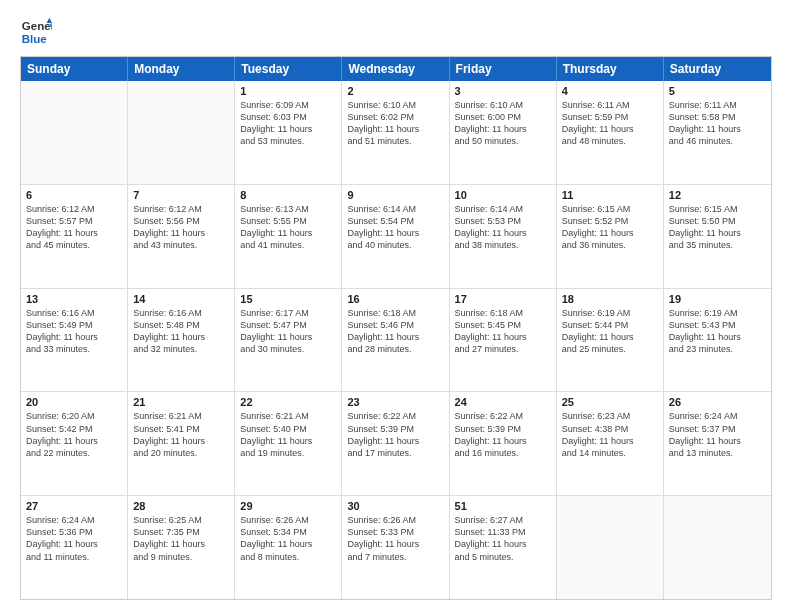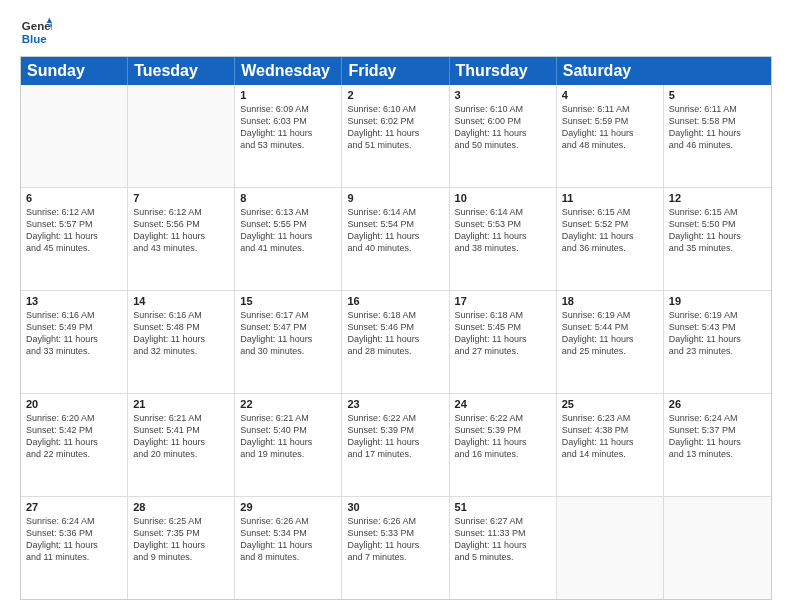--- a/index.html
+++ b/index.html
@@ -58,21 +58,21 @@
       flex-direction: column;
       border: 1px solid #ccc;
     }
     .calendar-header {
       display: grid;
       grid-template-columns: repeat(7, 1fr);
       background: #1565c0;
     }
     .calendar-header-cell {
       color: #fff;
-      font-size: 16px;
+      font-size: 12px;
       font-weight: bold;
       padding: 5px 6px;
       text-align: left;
       border-right: 1px solid #4a90d9;
     }
     .calendar-header-cell:last-child { border-right: none; }
     .calendar-body {
       flex: 1;
       display: flex;
       flex-direction: column;
@@ -128,20 +128,21 @@
     </div>
     <div class="title-block">
       <div class="month-title"></div>
       <div class="location"></div>
     </div>
   </div>
 
   <div class="calendar">
     <div class="calendar-header">
     <div class="calendar-header-cell">Sunday</div>
+        <div class="calendar-header-cell">Monday</div>
         <div class="calendar-header-cell">Tuesday</div>
         <div class="calendar-header-cell">Wednesday</div>
         <div class="calendar-header-cell">Friday</div>
         <div class="calendar-header-cell">Thursday</div>
         <div class="calendar-header-cell">Saturday</div>
       </div>
     <div class="calendar-body">
     <div class="calendar-row">
           <div class="calendar-cell empty"></div>
           <div class="calendar-cell empty"></div>

